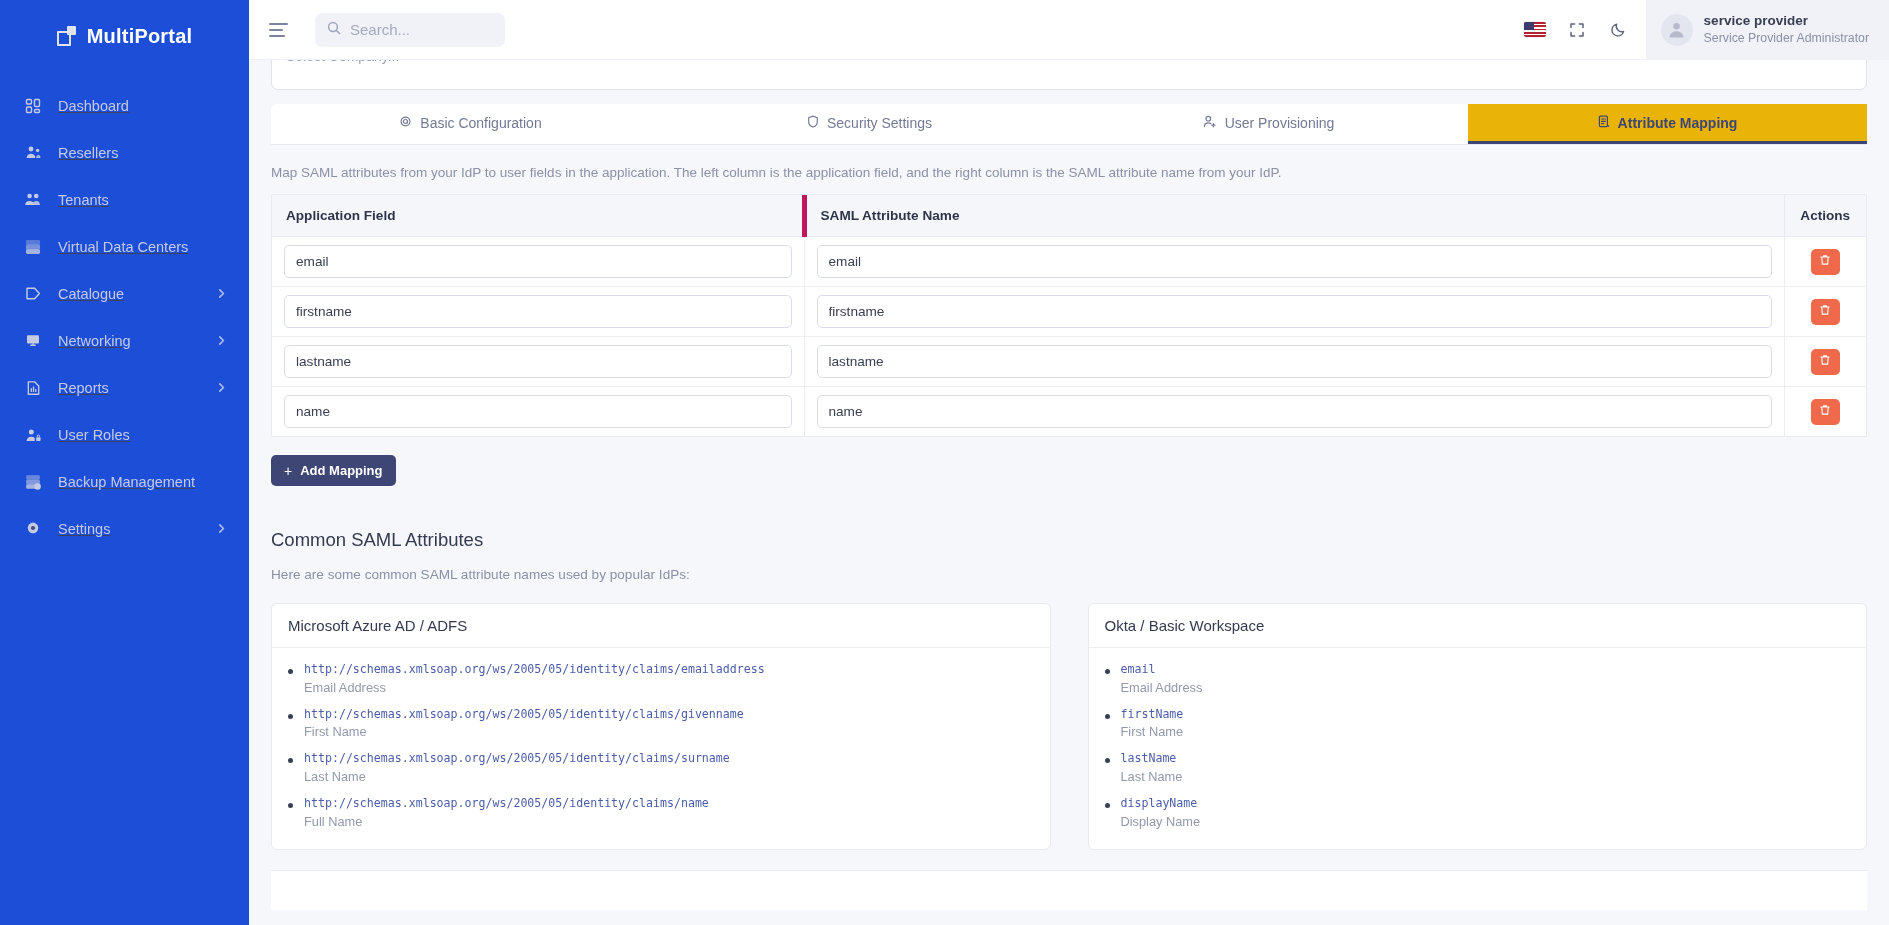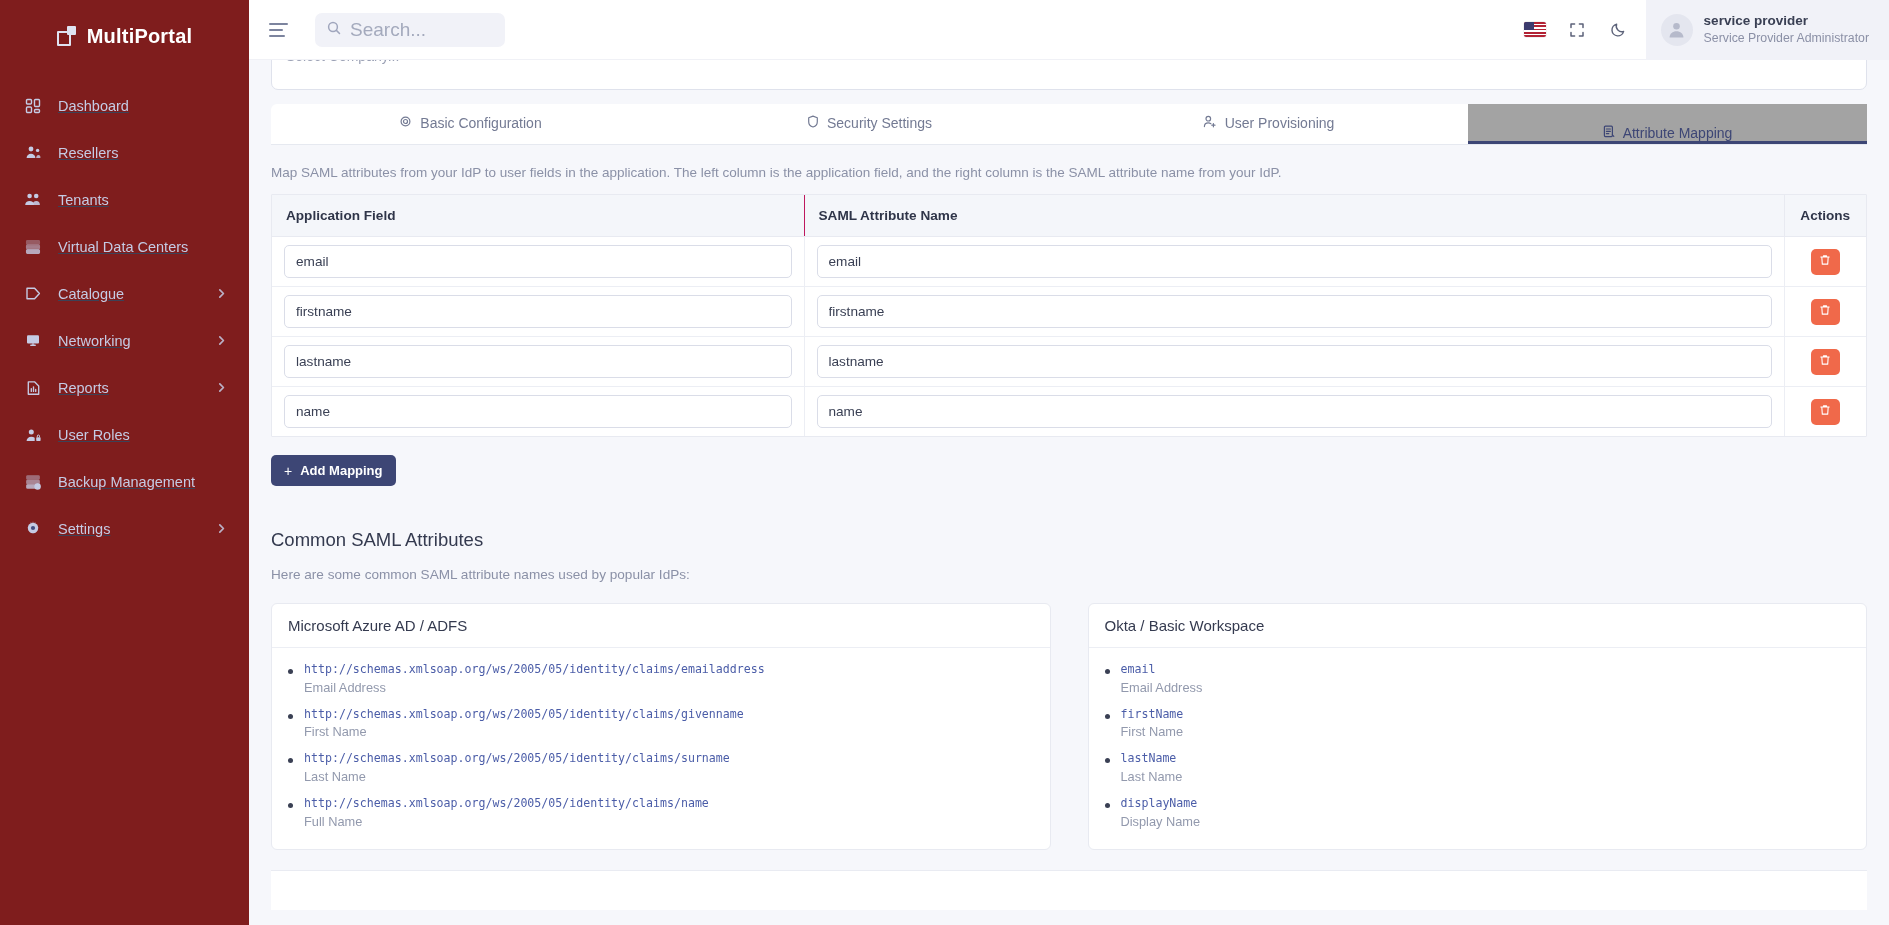--- a/index.html
+++ b/index.html
@@ -8,21 +8,21 @@
     overflow: hidden;
     font-family: "Liberation Sans", sans-serif;
     background: #f6f7fb;
     color: #3c4257;
   }
   .app { display: flex; width: 1889px; height: 925px; }
 
   
   .sidebar {
     width: 249px; flex: 0 0 249px;
-    background: #7f1d1d;
+    background: #1d4ed8;
     height: 925px;
     overflow: hidden;
     padding-top: 0;
   }
   .brand {
     height: 72px;
     display: flex; align-items: center; justify-content: center;
     gap: 9px;
   }
   .brand-logo { width: 21px; height: 21px; position: relative; display:block; }
@@ -74,21 +74,21 @@
 
   .searchbox {
     margin-left: 18px;
     width: 190px; height: 34px;
     background: #f1f2f8; border-radius: 7px;
     display: flex; align-items: center; padding: 0 12px; gap: 9px;
   }
   .searchbox svg { flex: 0 0 auto; color: #a0a6bd; }
   .searchbox input {
     border: none; outline: none; background: transparent;
-    font-family: "Liberation Sans", sans-serif; font-size: 19px; color: #c2410c;
+    font-family: "Liberation Sans", sans-serif; font-size: 15px; color: #c2410c;
     width: 100%;
   }
   .searchbox input::placeholder { color: #a4aabd; }
 
   .top-right { margin-left: auto; display: flex; align-items: center; height: 60px; }
   .top-ico { width: 42px; height: 60px; display:flex; align-items:center; justify-content:center; cursor:pointer; color:#5c6279; }
   .flag { width: 22px; height: 15px; border-radius: 2px; overflow: hidden; position: relative; display:block; box-shadow: 0 0 0 .5px rgba(0,0,0,.10); }
   .flag .stripes { position:absolute; inset:0; background: repeating-linear-gradient(to bottom,#b22234 0,#b22234 1.65px,#ffffff 1.65px,#ffffff 3.3px); }
   .flag .canton { position:absolute; left:0; top:0; width: 10px; height: 8px; background:#3c3b6e; }
 
@@ -123,38 +123,37 @@
   }
   .tab {
     flex: 1 1 0; height: 40px;
     display:flex; align-items:center; justify-content:center; gap:8px;
     font-size: 14px; color:#737a93; cursor:pointer;
     border-bottom: 3px solid transparent;
     background: transparent;
   }
   .tab svg { flex:0 0 auto; }
   .tab.active {
-    background:#a3a3a3; color:#3d4675; font-weight: normal;
+    background:#eab308; color:#3d4675; font-weight: bold;
     border-bottom: 3px solid #3d4675;
-    align-items: flex-end;
   }
 
   .desc {
     font-size: 13.5px; color:#8b91a7; padding: 20px 0 14px 0;
   }
 
   .table-wrap { background:#fff; border:1px solid #e8eaf1; border-radius: 1px; overflow: hidden; }
   table.map { width:100%; border-collapse: collapse; table-layout: fixed; }
   table.map th {
     background:#f4f6fa; text-align:left;
     font-size: 13.6px; font-weight:bold; color:#2f3549;
     padding: 13px 14px; border-bottom: 1px solid #e8eaf1;
   }
   table.map th.c1 { width: 532px; }
-  table.map th.c2 { width: auto; border-left: 1px solid #be185d; }
+  table.map th.c2 { width: auto; border-left: 5px solid #be185d; }
   table.map th.c3 { width: 82px; text-align:center; border-left: 1px solid #e8eaf1; }
   table.map td {
     padding: 8px 12px; border-bottom: 1px solid #eceef4; vertical-align: middle;
   }
   table.map td.c2 { border-left: 1px solid #eceef4; }
   table.map td.c3 { border-left: 1px solid #eceef4; text-align:center; }
   table.map tr:last-child td { border-bottom: none; }
   .fld {
     width: 100%; height: 33px;
     border: 1px solid #dadde8; border-radius: 5px;

